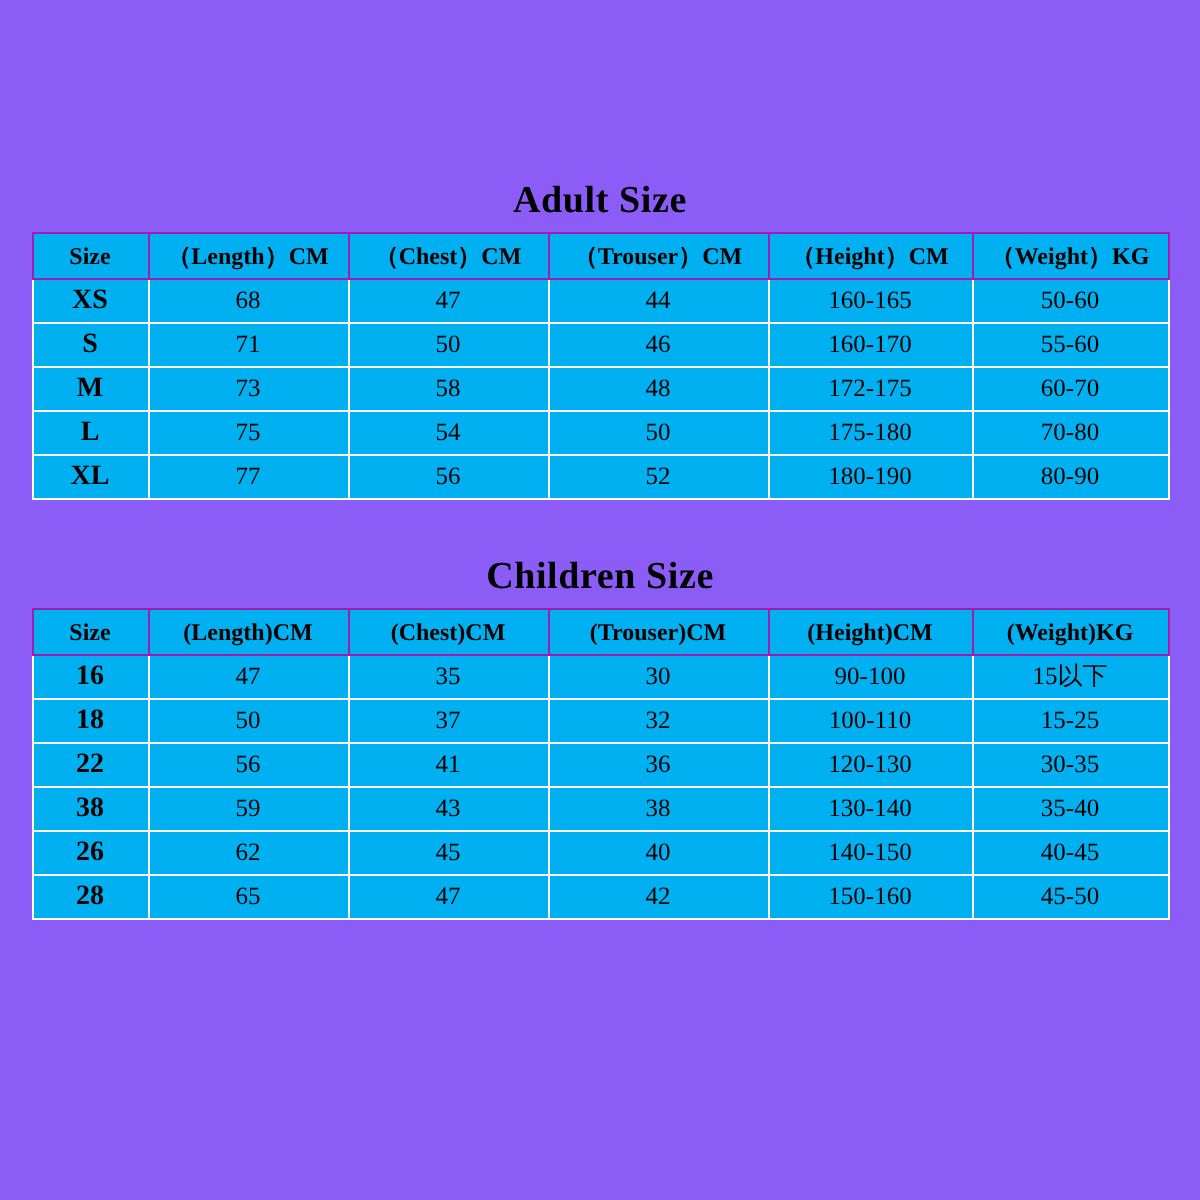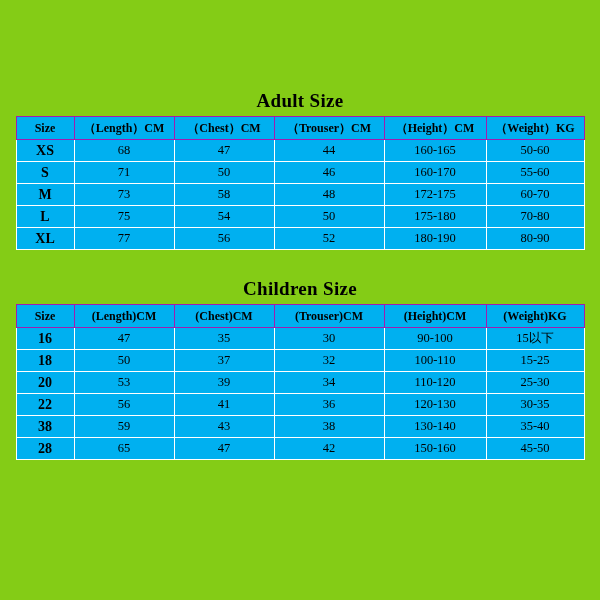--- a/index.html
+++ b/index.html
@@ -13,21 +13,21 @@
     font-family: "Liberation Serif", serif;
     color: #000000;
     overflow: hidden;
   }
   .page {
     width: 600px;
     height: 600px;
     position: relative;
     box-sizing: border-box;
     padding: 0;
-    background: #84cc16;
+    background: #8b5cf6;
   }
   .spacer-top { height: 88px; }
   .table-block { width: 100%; }
   .table-title {
     text-align: center;
     font-size: 19px;
     font-weight: bold;
     font-family: "Liberation Serif", serif;
     letter-spacing: 0.3px;
     margin: 0;
@@ -182,44 +182,44 @@
         </tr>
         <tr>
           <td class="label">18</td>
           <td>50</td>
           <td>37</td>
           <td>32</td>
           <td>100-110</td>
           <td>15-25</td>
         </tr>
         <tr>
-          <td class="label">20</td>
-          <td>53</td>
-          <td>39</td>
-          <td>34</td>
-          <td>110-120</td>
-          <td>25-30</td>
-        </tr>
-        <tr>
           <td class="label">22</td>
           <td>56</td>
           <td>41</td>
           <td>36</td>
           <td>120-130</td>
           <td>30-35</td>
         </tr>
         <tr>
           <td class="label">38</td>
           <td>59</td>
           <td>43</td>
           <td>38</td>
           <td>130-140</td>
           <td>35-40</td>
         </tr>
         <tr>
+          <td class="label">26</td>
+          <td>62</td>
+          <td>45</td>
+          <td>40</td>
+          <td>140-150</td>
+          <td>40-45</td>
+        </tr>
+        <tr>
           <td class="label">28</td>
           <td>65</td>
           <td>47</td>
           <td>42</td>
           <td>150-160</td>
           <td>45-50</td>
         </tr>
       </tbody>
     </table>
   </div>

